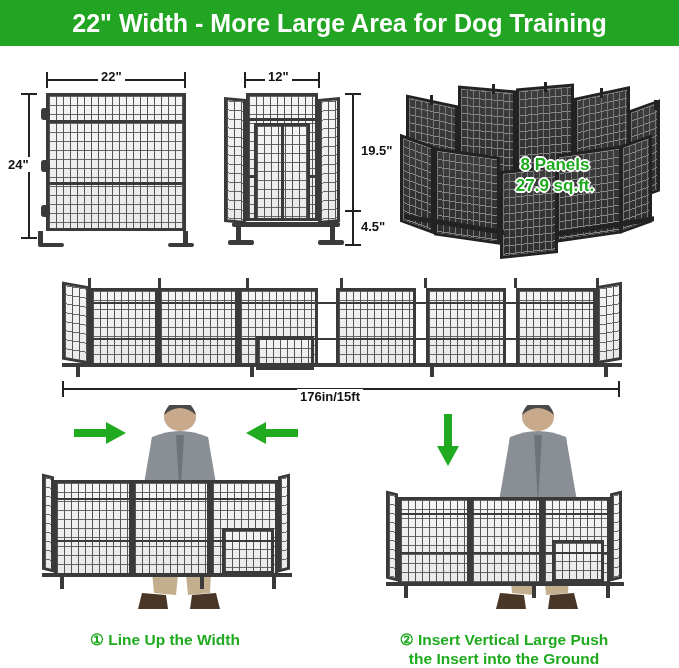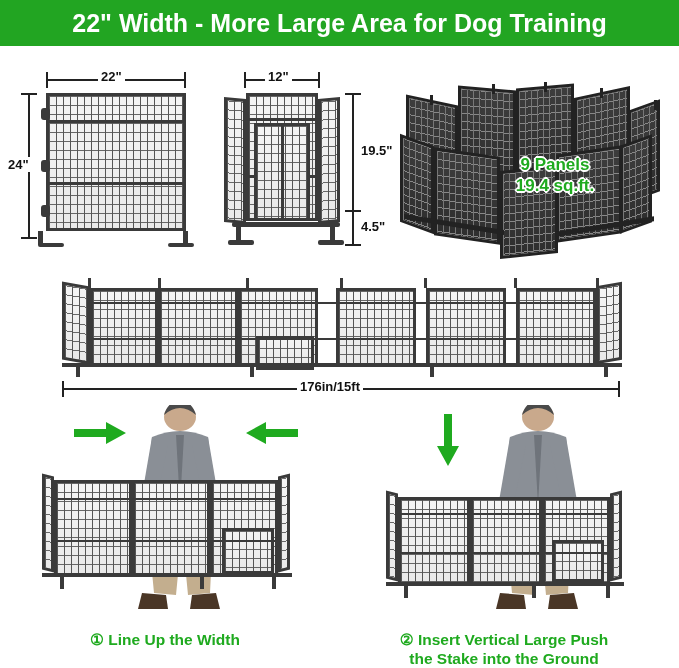--- a/index.html
+++ b/index.html
@@ -151,22 +151,22 @@
 
   <div class="bar dk" style="left:404px; top:222px; width:100px; height:5px; transform:skewY(9deg);"></div>
   <div class="bar dk" style="left:556px; top:224px; width:98px; height:5px; transform:skewY(-9deg);"></div>
 
   <div class="bar dk" style="left:430px; top:95px; width:3px; height:10px;"></div>
   <div class="bar dk" style="left:492px; top:84px; width:3px; height:10px;"></div>
   <div class="bar dk" style="left:544px; top:82px; width:3px; height:10px;"></div>
   <div class="bar dk" style="left:600px; top:88px; width:3px; height:10px;"></div>
   <div class="bar dk" style="left:654px; top:100px; width:3px; height:10px;"></div>
 
-  <div class="green-callout" style="left:490px; top:155px; width:130px;">9 Panels</div>
-  <div class="green-callout" style="left:490px; top:176px; width:130px;">19.4 sq.ft.</div>
+  <div class="green-callout" style="left:490px; top:155px; width:130px;">8 Panels</div>
+  <div class="green-callout" style="left:490px; top:176px; width:130px;">27.9 sq.ft.</div>
 </div>
 
 <div>
 
   <div class="fence" style="left:62px; top:284px; width:28px; height:78px; transform:skewY(10deg);"></div>
   <div class="fence" style="left:90px; top:288px; width:68px; height:78px;"></div>
   <div class="fence" style="left:158px; top:288px; width:80px; height:78px;"></div>
   <div class="fence" style="left:238px; top:288px; width:80px; height:78px;"></div>
   <div class="fence" style="left:256px; top:336px; width:58px; height:34px;"></div>
   <div class="fence" style="left:336px; top:288px; width:80px; height:78px;"></div>
@@ -187,21 +187,21 @@
   <div class="bar" style="left:158px; top:278px; width:3px; height:10px;"></div>
   <div class="bar" style="left:246px; top:278px; width:3px; height:10px;"></div>
   <div class="bar" style="left:340px; top:278px; width:3px; height:10px;"></div>
   <div class="bar" style="left:424px; top:278px; width:3px; height:10px;"></div>
   <div class="bar" style="left:514px; top:278px; width:3px; height:10px;"></div>
   <div class="bar" style="left:596px; top:278px; width:3px; height:10px;"></div>
 
   <div class="dimline" style="left:62px; top:388px; width:558px; height:2px;"></div>
   <div class="tick" style="left:62px; top:381px; width:2px; height:16px;"></div>
   <div class="tick" style="left:618px; top:381px; width:2px; height:16px;"></div>
-  <div class="dimlabel" style="left:297px; top:379px;">176in/15ft</div>
+  <div class="dimlabel" style="left:297px; top:389px;">176in/15ft</div>
 </div>
 
 <div>
 
   <svg class="arrow-svg" style="left:74px; top:422px;" width="52" height="22" viewBox="0 0 52 22">
     <path d="M0 7 h32 v-7 l20 11 -20 11 v-7 h-32 z" fill="#1faa1f"></path>
   </svg>
   <svg class="arrow-svg" style="left:246px; top:422px;" width="52" height="22" viewBox="0 0 52 22">
     <path d="M52 7 h-32 v-7 l-20 11 20 11 v-7 h32 z" fill="#1faa1f"></path>
   </svg>
@@ -272,15 +272,15 @@
   <div class="bar" style="left:398px; top:513px; width:212px; height:2px;"></div>
   <div class="bar" style="left:398px; top:552px; width:212px; height:2px;"></div>
   <div class="bar" style="left:386px; top:582px; width:238px; height:4px;"></div>
   <div class="bar" style="left:404px; top:586px; width:4px; height:12px;"></div>
   <div class="bar" style="left:532px; top:586px; width:4px; height:12px;"></div>
   <div class="bar" style="left:606px; top:586px; width:4px; height:12px;"></div>
 
   <div class="step-caption" style="left:354px; top:630px;">
     <span>②</span>
     <span>Insert Vertical Large Push</span><br>
-    <span>the Stake into the Ground</span>
+    <span>the Insert into the Ground</span>
   </div>
 </div>
 
 </body></html>

